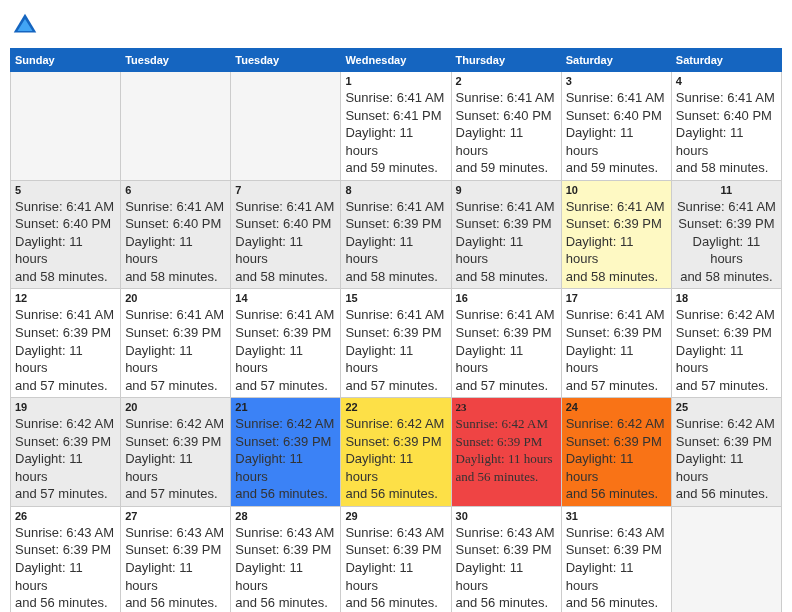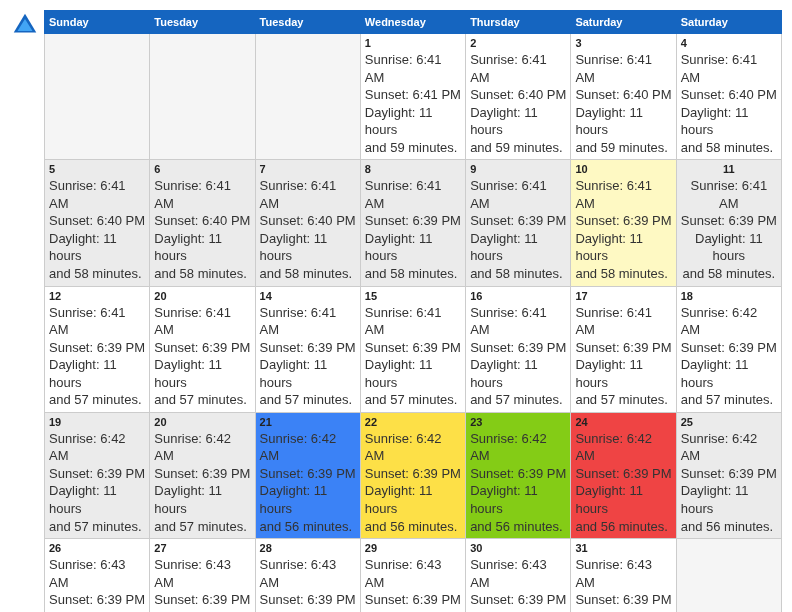--- a/index.html
+++ b/index.html
@@ -8,20 +8,21 @@
       background: #fff;
       width: 792px;
       height: 612px;
       overflow: hidden;
     }
     .page {
       width: 792px;
       height: 444px;
       padding: 10px;
       display: flex;
+      flex-direction: column;
     }
     .header {
       display: flex;
       justify-content: space-between;
       align-items: flex-start;
       margin-bottom: 8px;
     }
     .logo {
       display: flex;
       align-items: center;
@@ -286,28 +287,28 @@
 Daylight: 11 hours
 and 56 minutes.</div>
           </td>
           <td style="background: #fde047;">
             <span class="day-num">22</span>
             <div class="day-info" style="white-space: pre-line;">Sunrise: 6:42 AM
 Sunset: 6:39 PM
 Daylight: 11 hours
 and 56 minutes.</div>
           </td>
-          <td style="background: #84cc16;">
+          <td style="background: #ef4444; font-family: Liberation Serif, serif;">
             <span class="day-num">23</span>
             <div class="day-info" style="white-space: pre-line;">Sunrise: 6:42 AM
 Sunset: 6:39 PM
 Daylight: 11 hours
 and 56 minutes.</div>
           </td>
-          <td style="background: #ef4444; margin-left: 7px;">
+          <td style="background: #f97316; margin-left: 7px;">
             <span class="day-num">24</span>
             <div class="day-info" style="white-space: pre-line;">Sunrise: 6:42 AM
 Sunset: 6:39 PM
 Daylight: 11 hours
 and 56 minutes.</div>
           </td>
           <td style="background: rgb(235, 235, 235);">
             <span class="day-num">25</span>
             <div class="day-info" style="white-space: pre-line;">Sunrise: 6:42 AM
 Sunset: 6:39 PM

